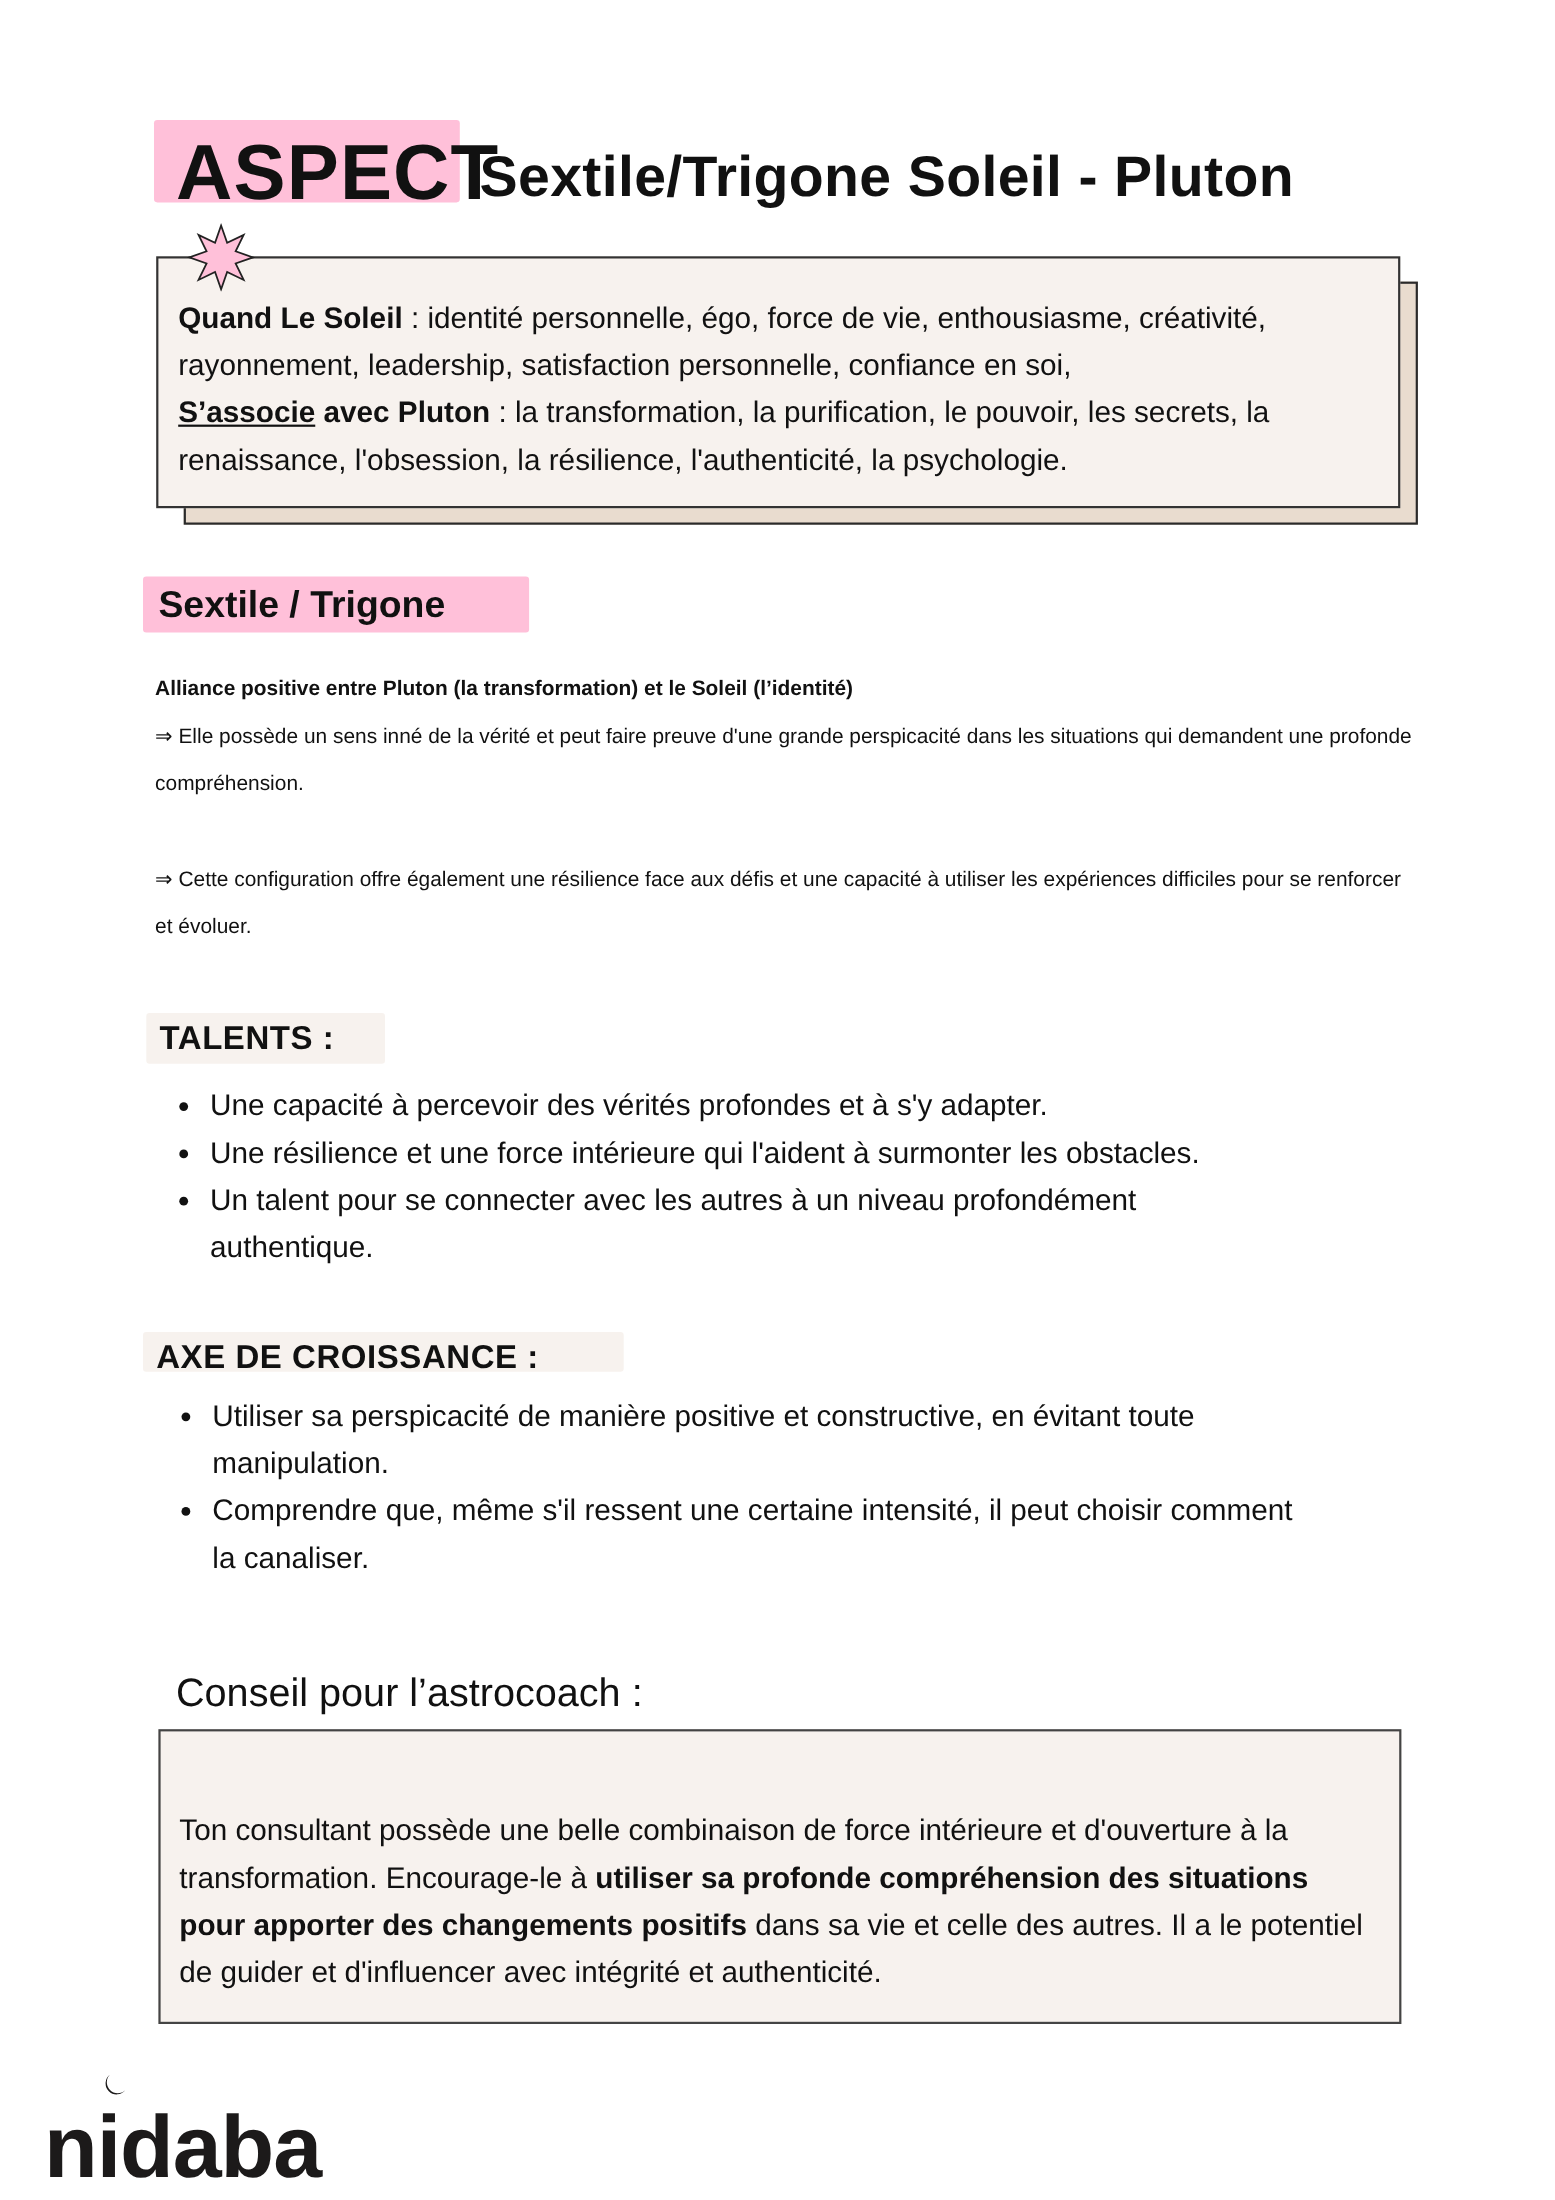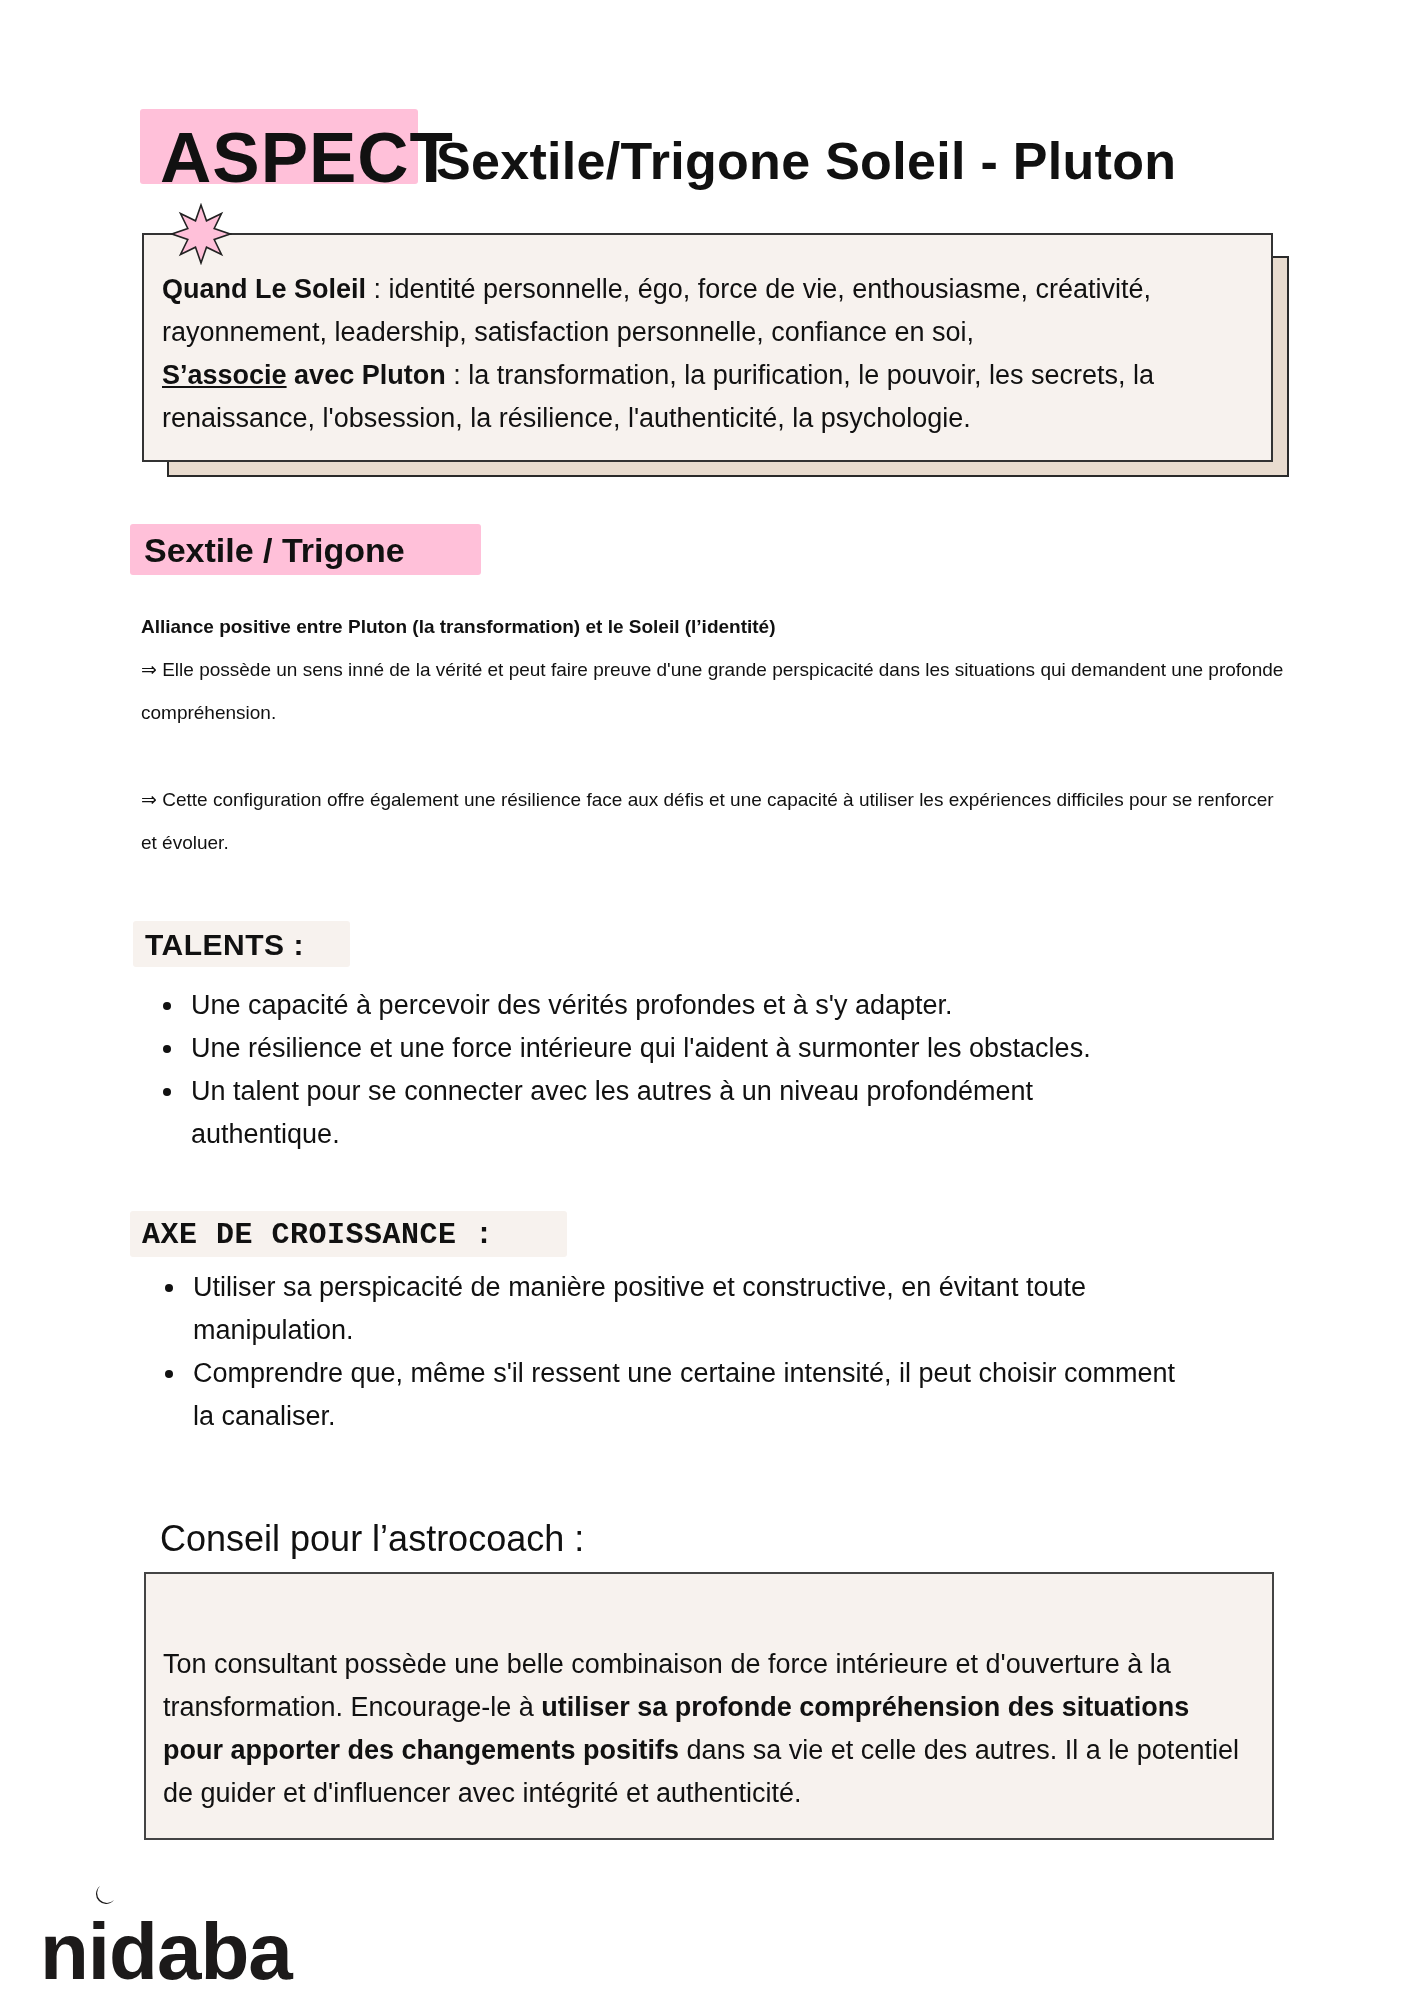--- a/index.html
+++ b/index.html
@@ -18,21 +18,21 @@
   #star { left:170px; top:203px; width:62px; height:62px; }
   .u { text-decoration:underline; }
   #sextile-badge { left:130px; top:524px; width:351px; height:51px; }
   #sextile-badge span { position:absolute; left:14px; top:7px; font-size:34px; font-weight:bold; white-space:nowrap; }
   .para { left:141px; font-size:19px; line-height:43px; width:1150px; }
   #alliance { top:605px; font-weight:bold; }
   #p1 { top:648px; }
   #p2 { top:778px; }
   #talents-badge { left:133px; top:921px; width:217px; height:46px; }
   #talents-badge span, #axe-badge span { position:absolute; left:12px; top:7px; font-size:30px; font-weight:900; white-space:nowrap; letter-spacing:0.5px; }
-  #axe-badge { left:130px; top:1211px; width:437px; height:46px;font-family:Liberation Mono, monospace; }
+  #axe-badge { left:130px; top:1211px; width:437px; height:36px; }
   ul.list { position:absolute; margin:0; padding:0; list-style:none; width:1100px; }
   ul.list li { position:relative; padding-left:50px; font-size:27px; line-height:43px; }
   ul.list li .dot { position:absolute; left:22px; top:18px; width:8px; height:8px; border-radius:50%; background:#111; }
   #talents-list { left:141px; top:984px; }
   #axe-list { left:143px; top:1266px; }
   #conseil-box { left:144px; top:1572px; width:1130px; height:268px; background:#f7f2ee; border:2px solid #444; box-sizing:border-box; }
   #conseil-title { left:160px; top:1518px; font-size:36px; white-space:nowrap; }
   #conseil-text { left:163px; top:1643px; width:1090px; font-size:27px; line-height:43px; }
   #logo { left:40px; top:1878px; font-size:80px; font-weight:900; letter-spacing:-1px; color:#1c1a1a;margin-top:28px; }
   #logo-moon { left:92px; top:1884px; width:24px; height:24px; }

